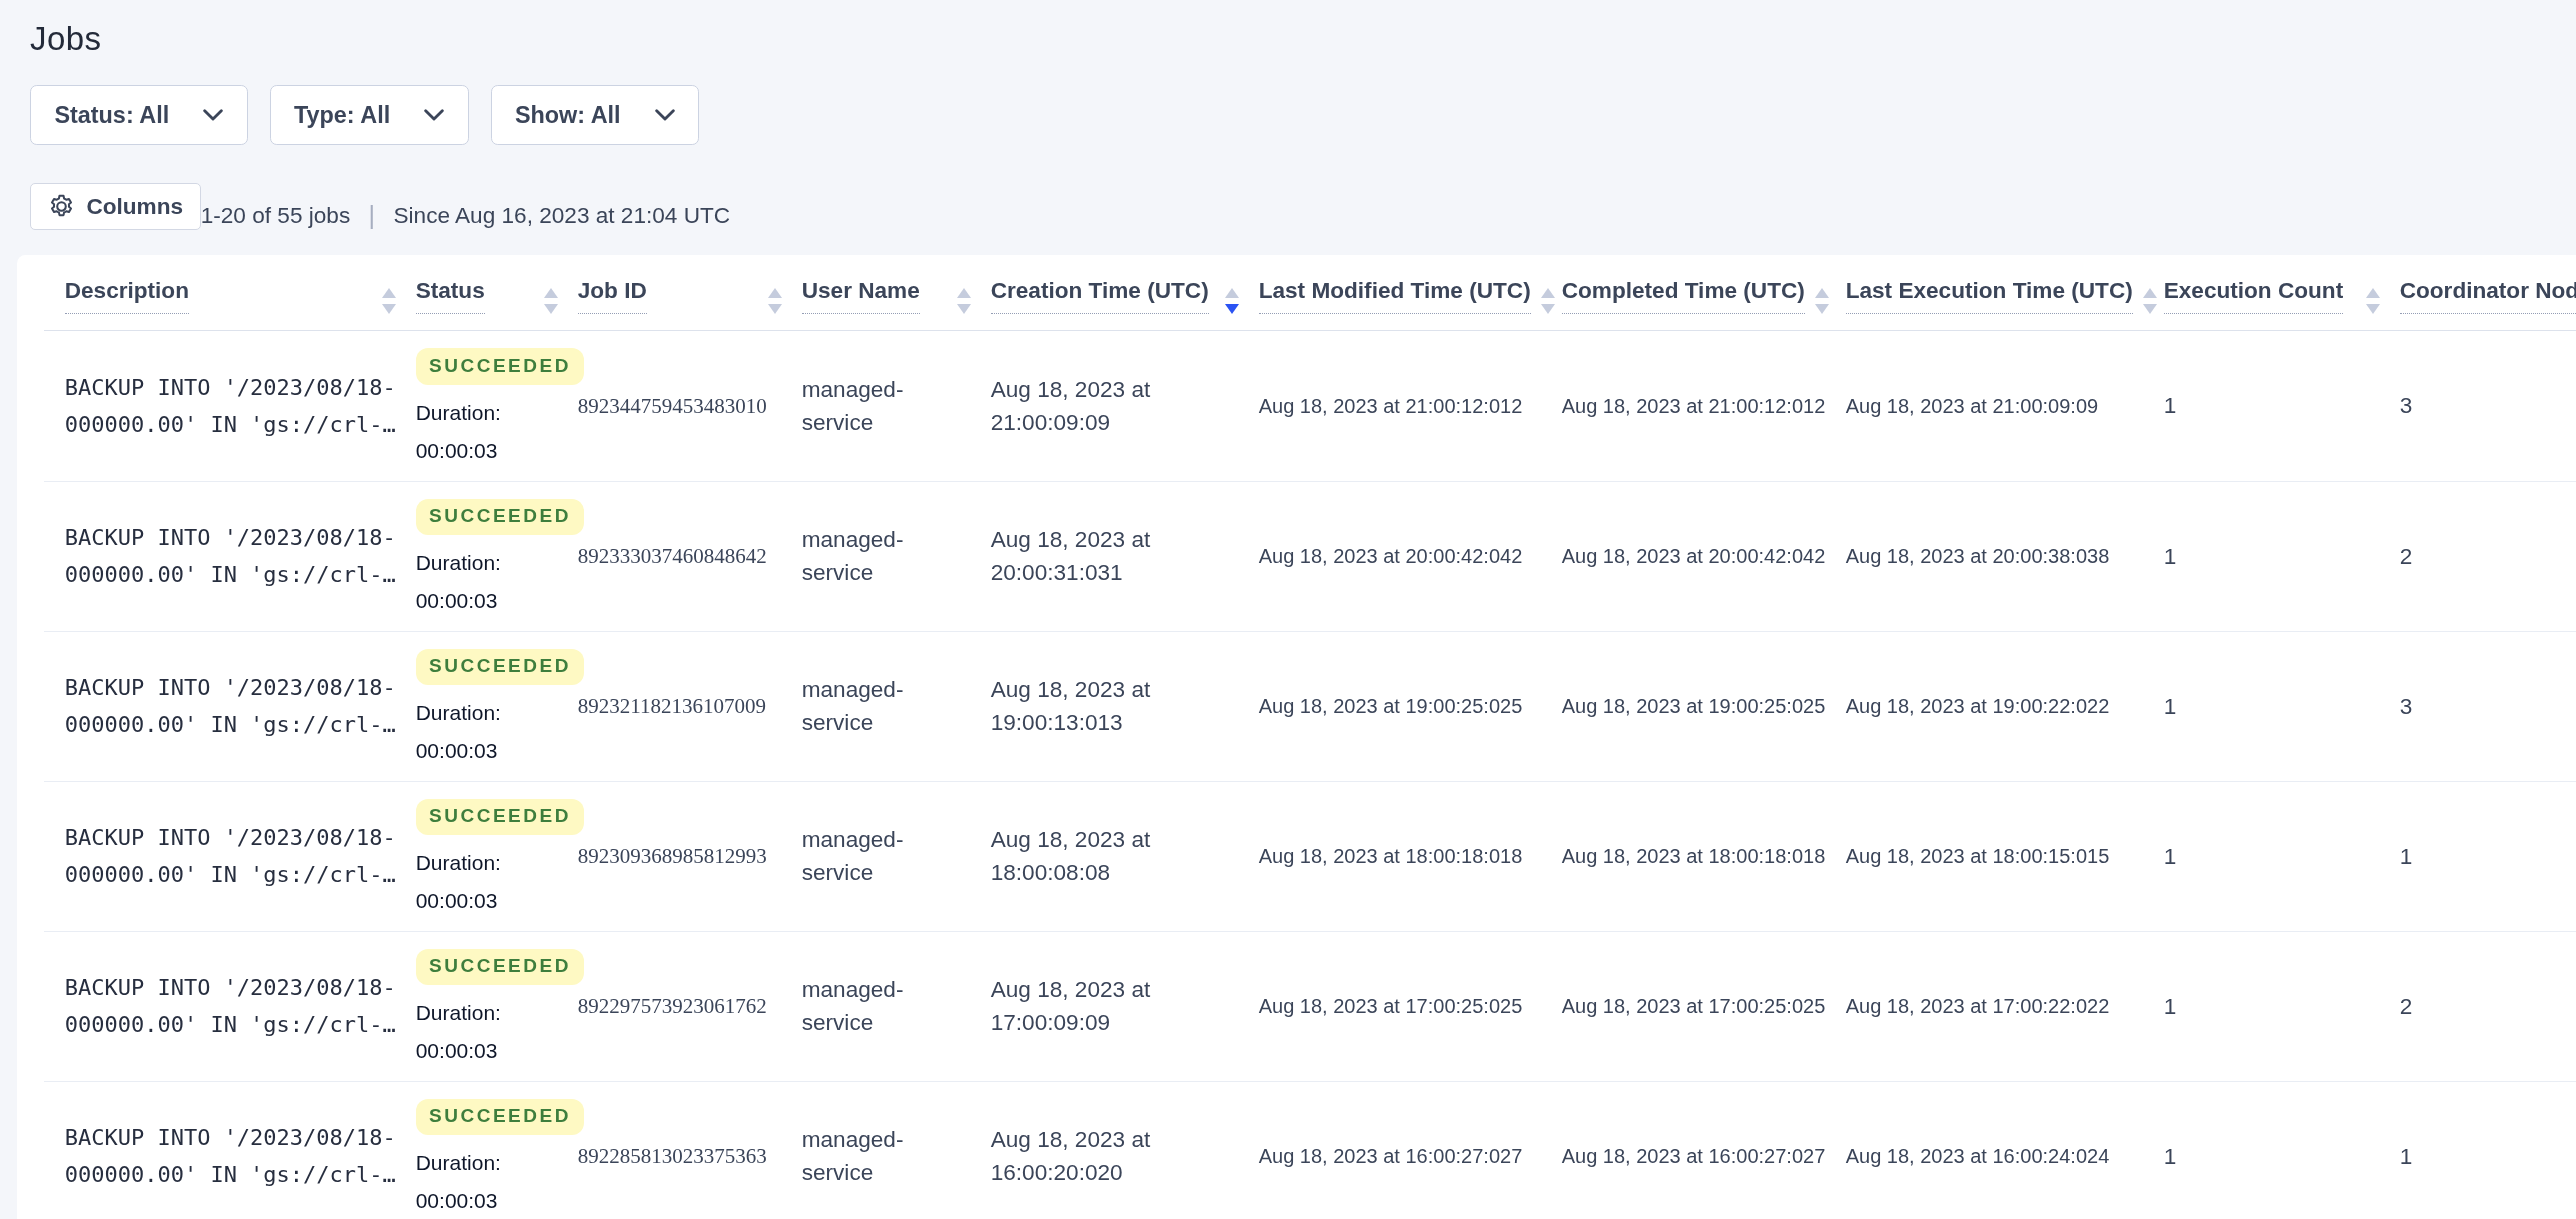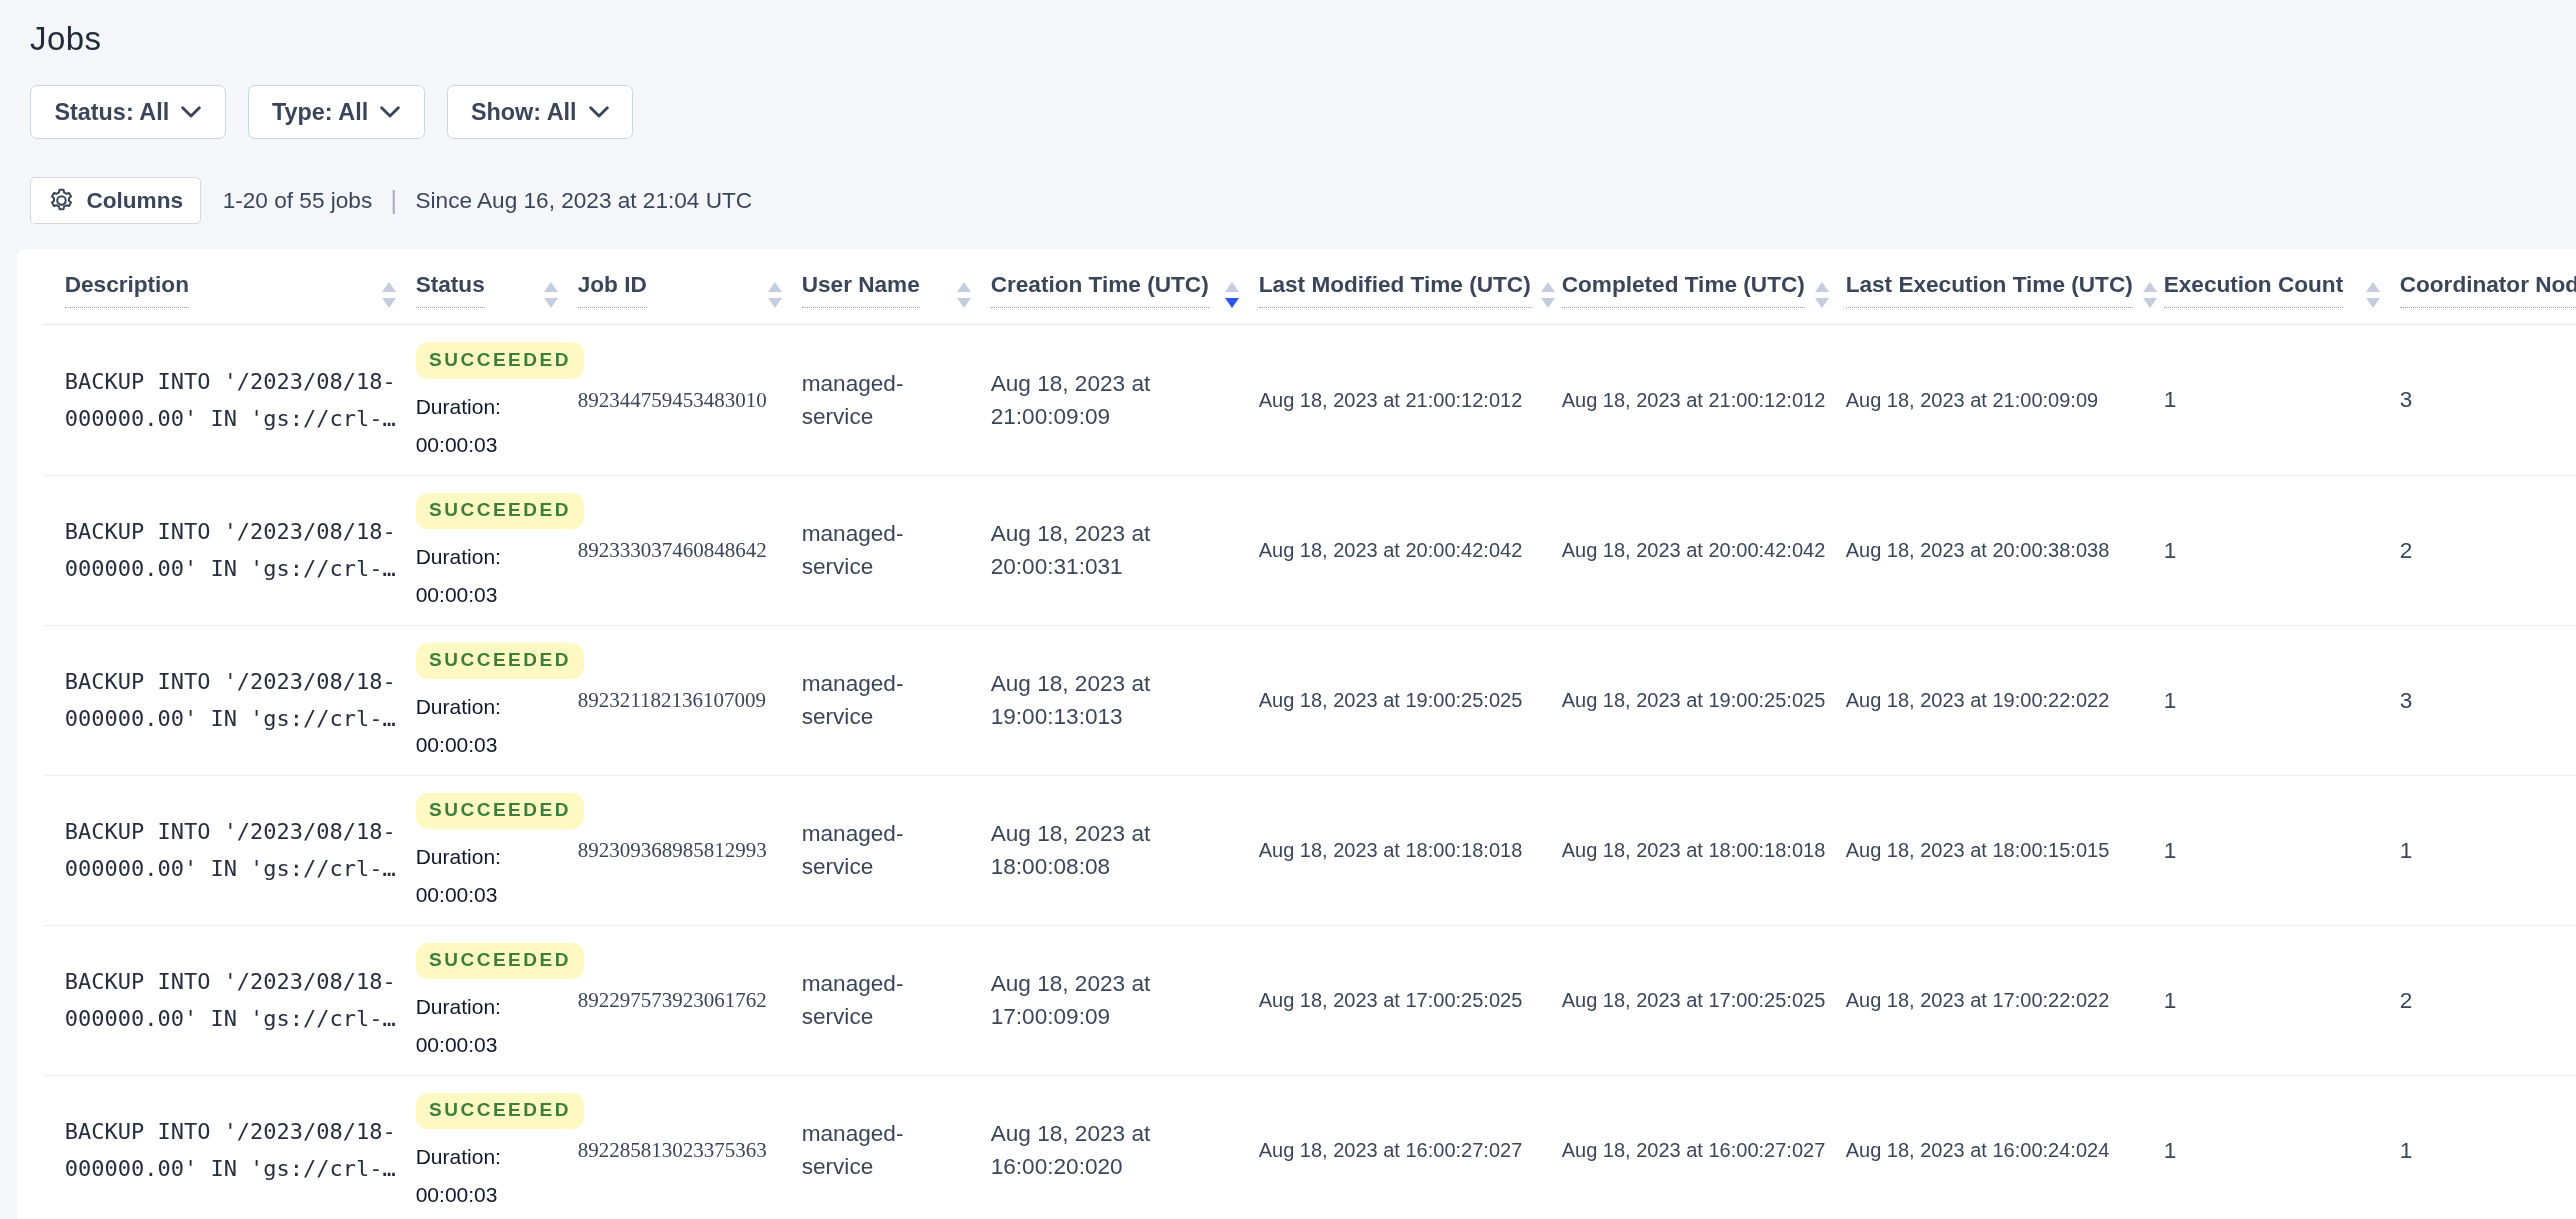--- a/index.html
+++ b/index.html
@@ -10,31 +10,31 @@
     color: #3b4559;
   }
 
   
   .page-header { padding: 20px 0 0 30px; }
   .page-title { font-size: 33px; font-weight: 400; color: #232a39; letter-spacing: 0.4px; }
 
   
   .filters { display: flex; gap: 22px; margin: 27px 0 0 30px; }
   .filter-btn {
-    display: flex; align-items: center; gap: 12px;
-    height: 54px; padding: 0 23.4px;
+    display: flex; align-items: center; gap: 34px;
+    height: 60px; padding: 0 23.4px;
     background: #ffffff; border: 1.7px solid #ccd3e2; border-radius: 6.7px;
     font-family: "Liberation Sans", sans-serif;
     font-size: 23.4px; font-weight: 600; color: #3b4559; cursor: pointer;
   }
   .chev { width: 20px; height: 12.5px; display: inline-block; }
   .chev svg { display: block; }
 
   
-  .toolbar { display: flex; align-items: center; margin: 38px 0 0 30px; gap: 22px; }
+  .toolbar { display: flex; align-items: flex-end; margin: 38px 0 0 30px; }
   .columns-btn {
     display: flex; align-items: center; gap: 11.7px;
     height: 47px; padding: 0 16.7px;
     background: #ffffff; border: 1.7px solid #d3d8e4; border-radius: 5px;
     font-family: "Liberation Sans", sans-serif;
     font-size: 22.6px; font-weight: 700; color: #3b4559; cursor: pointer;
   }
   .gear { width: 27px; height: 27px; }
   .meta { display: flex; align-items: center; gap: 18.4px; font-size: 22.6px; color: #3b4559; }
   .meta .sep { color: #a6aec0; font-size: 25px; font-weight: 400; }

